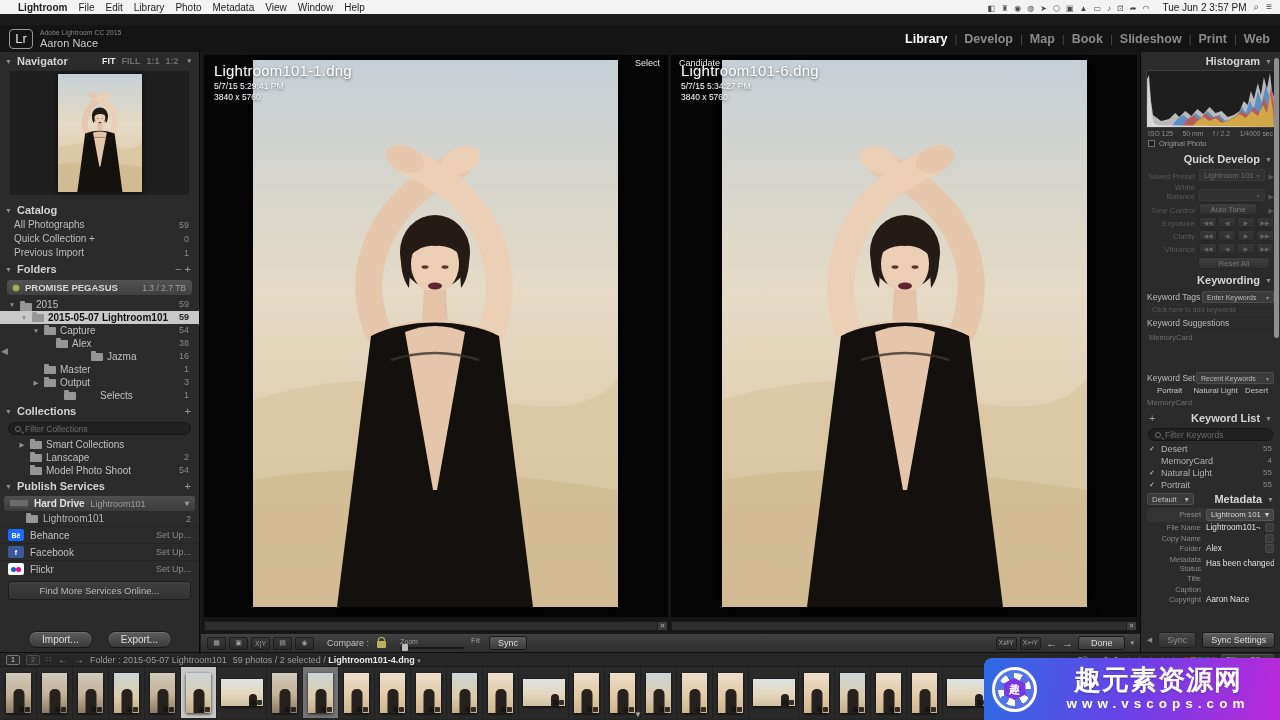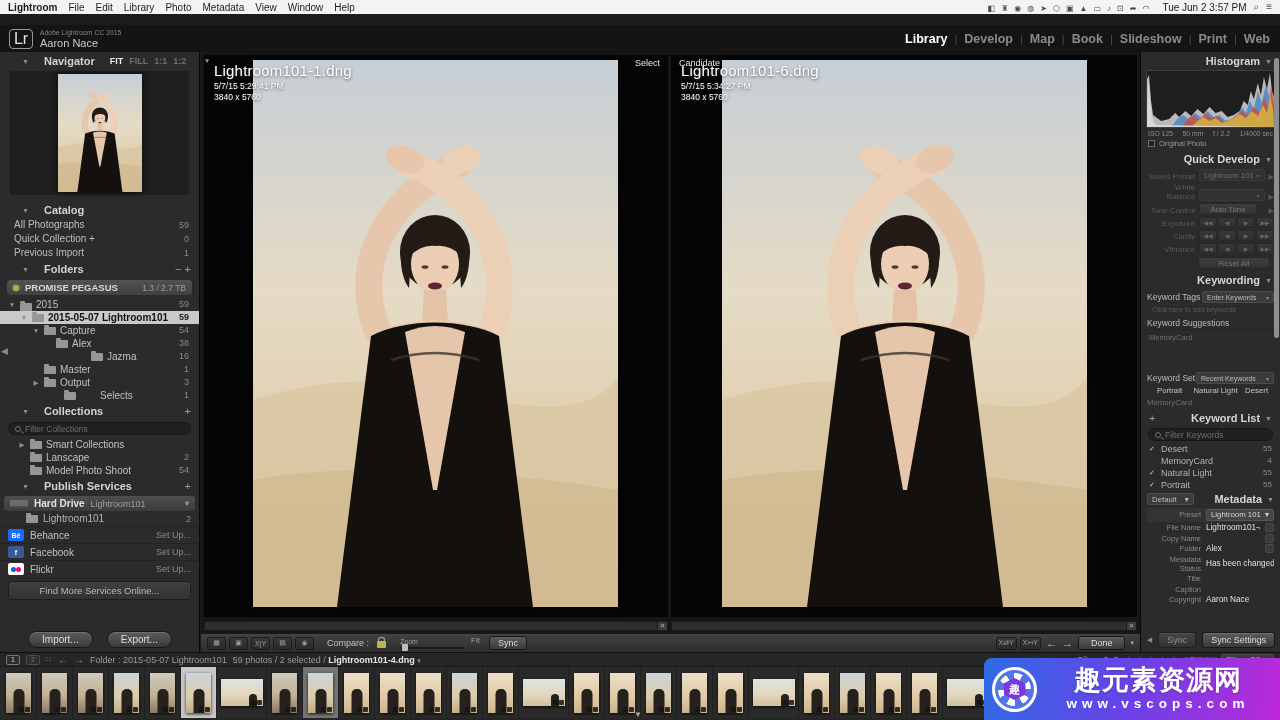--- a/index.html
+++ b/index.html
@@ -2,50 +2,50 @@
 <html><head>
 <meta charset="utf-8">
 <style>
   html,body{margin:0;padding:0;width:1280px;height:720px;overflow:hidden;background:#111;
     font-family:"Liberation Sans",sans-serif;}
   *{box-sizing:border-box;-webkit-font-smoothing:antialiased;}
   #app{position:relative;width:1280px;height:720px;background:#1c1c1c;}
 
   
   .menubar{position:absolute;top:0;left:0;right:0;height:14px;background:#f3f3f3;
-    display:flex;align-items:center;padding:0 8px;font-size:10px;color:#1d1d1d;gap:0;z-index:30;}
+    display:flex;align-items:center;padding:0 8px;font-size:10px;color:#1d1d1d;gap:10px;z-index:30;}
   .menubar .apple{font-size:10px;color:#222;}
   .mitem{white-space:nowrap;}
   .mitem.bold{font-weight:bold;}
   .menubar-right{margin-left:auto;display:flex;align-items:center;gap:7px;color:#333;}
   .sicon{font-size:8px;color:#4a4a4a;line-height:1;}
   .mclock{font-size:10px;color:#222;}
 
   
   .titlebar{position:absolute;top:14px;left:0;right:0;height:10px;
     background:linear-gradient(#c6c6c6,#aaaaaa);display:flex;align-items:center;justify-content:center;
     gap:4px;font-size:8px;color:#333;z-index:29;border-bottom:1px solid #888;}
   .doc-icon{width:7px;height:7px;background:#39404a;border-radius:1px;}
 
   
   .appheader{position:absolute;top:25px;left:0;right:0;height:27px;background:#141414;
     display:flex;align-items:center;z-index:5;}
   .lr-badge{width:24px;height:20px;border:1px solid #9a9a9a;border-radius:4px;color:#e0e0e0;
-    font-size:16px;display:flex;align-items:center;justify-content:center;margin:0 7px 0 9px;}
+    font-size:13px;display:flex;align-items:center;justify-content:center;margin:0 7px 0 9px;}
   .identity .small{display:block;font-size:6.5px;color:#8a8a8a;letter-spacing:.2px;}
   .identity .name{display:block;font-size:11px;color:#cccccc;margin-top:1px;}
   .modules{margin-left:auto;display:flex;align-items:center;gap:7px;padding-right:10px;
     font-size:12.5px;font-weight:bold;color:#8a8a8a;}
   .modules .sep{color:#4a4a4a;font-weight:normal;font-size:11px;}
   .modules .mod.active{color:#ffffff;}
 
   
   .leftpanel{position:absolute;top:52px;left:0;width:200px;height:600px;background:#2b2b2b;
     border-right:1px solid #0a0a0a;font-size:10px;color:#b5b5b5;z-index:4;}
-  .phead{display:flex;align-items:center;gap:15px;padding:3px 8px 2px 22px;font-size:11px;
+  .phead{display:flex;align-items:center;gap:5px;padding:3px 8px 2px 5px;font-size:11px;
     font-weight:bold;color:#d2d2d2;}
   .tri{font-size:7px;color:#8e8e8e;}
   .phead .hplus{margin-left:auto;color:#9a9a9a;font-weight:normal;}
   .phead .hminus{color:#9a9a9a;font-weight:normal;}
   .navmodes{margin-left:auto;display:flex;gap:6px;font-size:9px;font-weight:bold;}
   .navmodes .zm{color:#6f6f6f;}
   .navmodes .zm.on{color:#e8e8e8;}
   .navthumb{margin:2px 10px 6px;height:124px;background:#1f1f1f;display:flex;align-items:center;justify-content:center;}
   .navthumb .ph{width:84px;height:118px;box-shadow:0 0 6px rgba(0,0,0,.7);}
   .prow{display:flex;align-items:center;padding:1px 10px 1px 14px;line-height:12px;color:#bdbdbd;}

